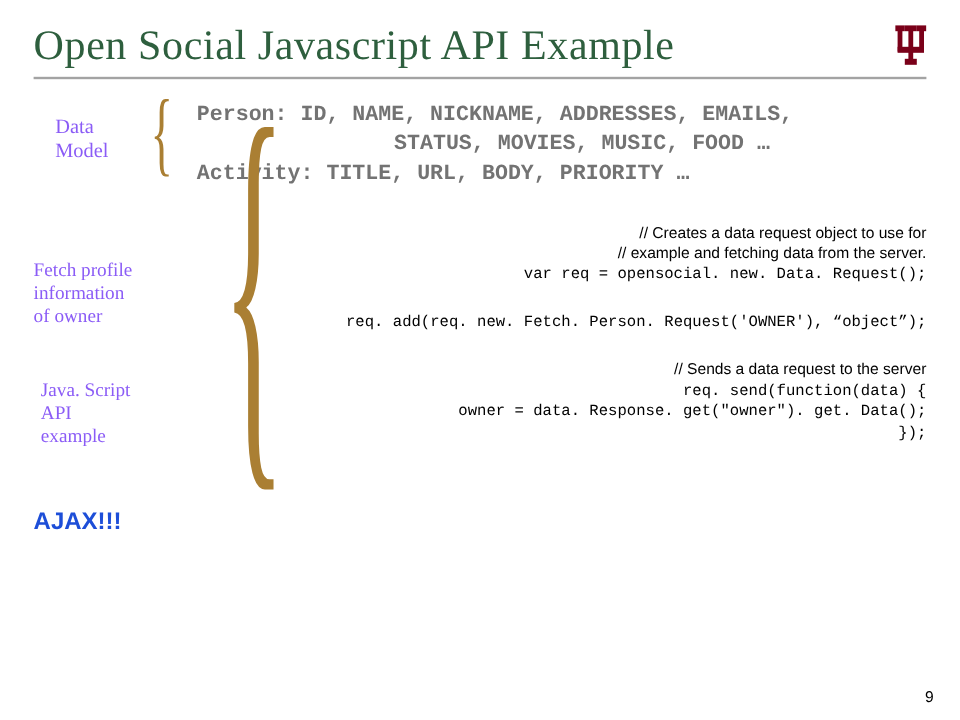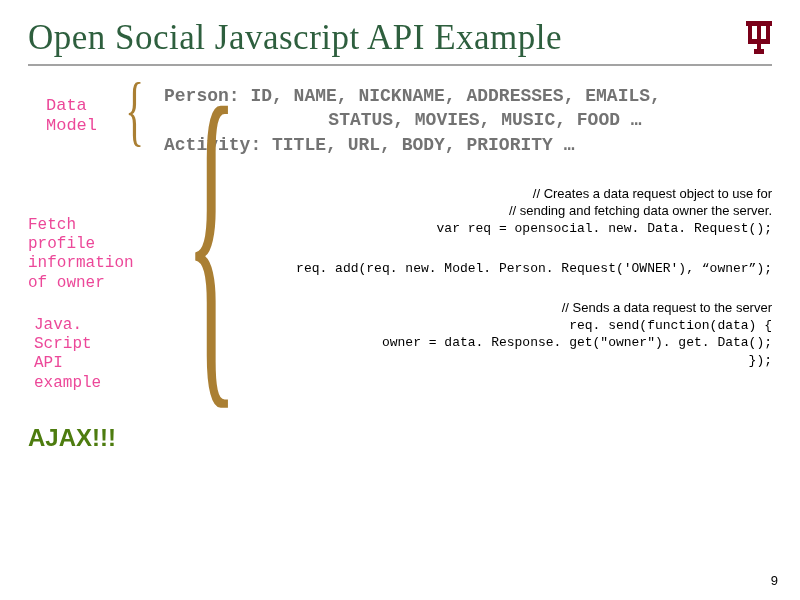--- a/index.html
+++ b/index.html
@@ -18,26 +18,26 @@
   }
   .iu-logo { width: 26px; height: 34px; }
   .content {
     display: flex; gap: 8px;
   }
   .left-col {
     width: 120px; flex-shrink: 0; position: relative; height: 470px;
   }
   .right-col { flex: 1; }
   .label {
-    position: absolute; font-family: Liberation Mono, monospace; color: #ec4899;
+    position: absolute; font-family: Liberation Serif, serif; color: #8b5cf6;
   }
   .label-data { top: 12px; left: 18px; font-size: 17px; line-height: 1.2; }
   .label-fetch { top: 132px; left: 0; font-size: 16px; line-height: 1.2; }
   .label-js { top: 232px; left: 6px; font-size: 16px; line-height: 1.2; }
-  .label-ajax { top: 340px; left: 0; font-size: 24px; font-weight: bold; color: #4d7c0f; font-family: Arial, sans-serif; }
+  .label-ajax { top: 340px; left: 0; font-size: 20px; font-weight: bold; color: #1d4ed8; font-family: Arial, sans-serif; }
   .brace {
     position: absolute; font-family: Georgia, serif; color: #aa7f33;
   }
   .brace-small { top: -18px; left: 88px; font-size: 78px; transform: scaleX(0.5); }
   .brace-big { top: -30px; left: 96px; font-size: 365px; line-height: 365px; transform: scaleX(0.3); }
   .data-model-block {
     font-family: 'Courier New', monospace; font-size: 18px; font-weight: bold; color: #737373;
     margin-bottom: 28px; line-height: 1.35; padding-left: 8px;
   }
   .data-model-block .indent { padding-left: 34px; display: block; text-align: center; }
@@ -89,26 +89,26 @@
     <div class="right-col">
 
       <div class="data-model-block">
         <div>Person: ID, NAME, NICKNAME, ADDRESSES, EMAILS,</div>
         <span class="indent">STATUS, MOVIES, MUSIC, FOOD …</span>
         <div>Activity: TITLE, URL, BODY, PRIORITY …</div>
       </div>
 
       <div class="code-block">
         <div class="comment">// Creates a data request object to use for</div>
-        <div class="comment">// sending and fetching data owner the server.</div>
+        <div class="comment">// example and fetching data from the server.</div>
         <div class="mono">var req = opensocial. new. Data. Request();</div>
       </div>
 
       <div class="code-block">
-        <div class="mono">req. add(req. new. Model. Person. Request('OWNER'), “owner”);</div>
+        <div class="mono">req. add(req. new. Fetch. Person. Request('OWNER'), “object”);</div>
       </div>
 
       <div class="code-block">
         <div class="comment">// Sends a data request to the server</div>
         <div class="mono">req. send(function(data) {</div>
         <div class="mono"><span class="indent">owner  = data. Response. get("owner"). get. Data();</span></div>
         <div class="mono">});</div>
       </div>
 
     </div>

